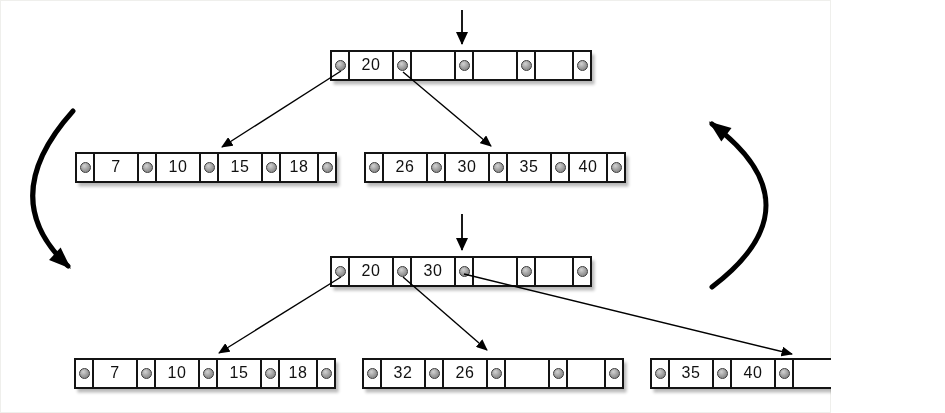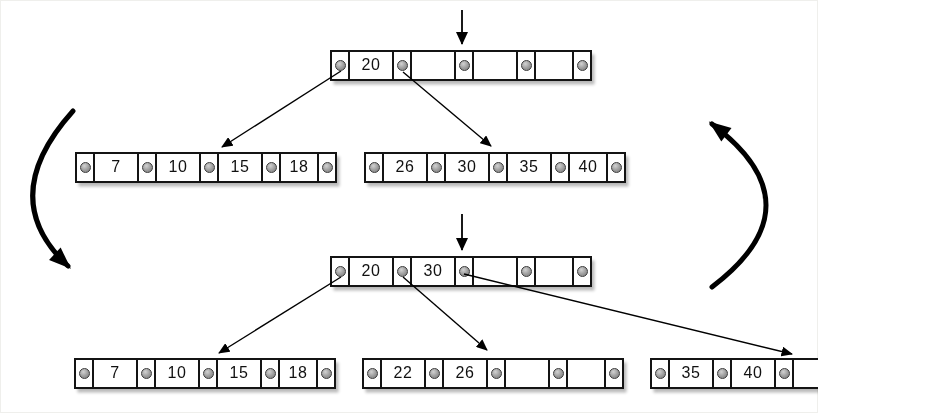--- a/index.html
+++ b/index.html
@@ -3,20 +3,21 @@
 <meta charset="utf-8">
 <style>
   html,body{margin:0;padding:0;background:#ffffff;}
   #stage{
     position:relative;
     width:818px;height:413px;
     background:#ffffff;
     box-shadow: inset 0 0 0 1px #efefec;
     overflow:hidden;
     font-family:"Liberation Sans", sans-serif;
+    padding-left:13px;
   }
   .node{
     position:absolute;
     display:flex;
     height:31px;
     box-shadow:2.5px 3.5px 3px rgba(0,0,0,0.28);
   }
   .cell{
     box-sizing:border-box;
     border:2px solid #141414;
@@ -161,21 +162,21 @@
     <div class="cell key last">18</div>
     <div class="cell ptr">
         <span class="dot"></span>
       </div>
   </div>
 
   <div class="node" style="left:362px;top:358px">
     <div class="cell ptr">
         <span class="dot"></span>
       </div>
-    <div class="cell key">22</div>
+    <div class="cell key">32</div>
     <div class="cell ptr">
         <span class="dot"></span>
       </div>
     <div class="cell key">26</div>
     <div class="cell ptr">
         <span class="dot"></span>
       </div>
     <div class="cell key"></div>
     <div class="cell ptr">
         <span class="dot"></span>

